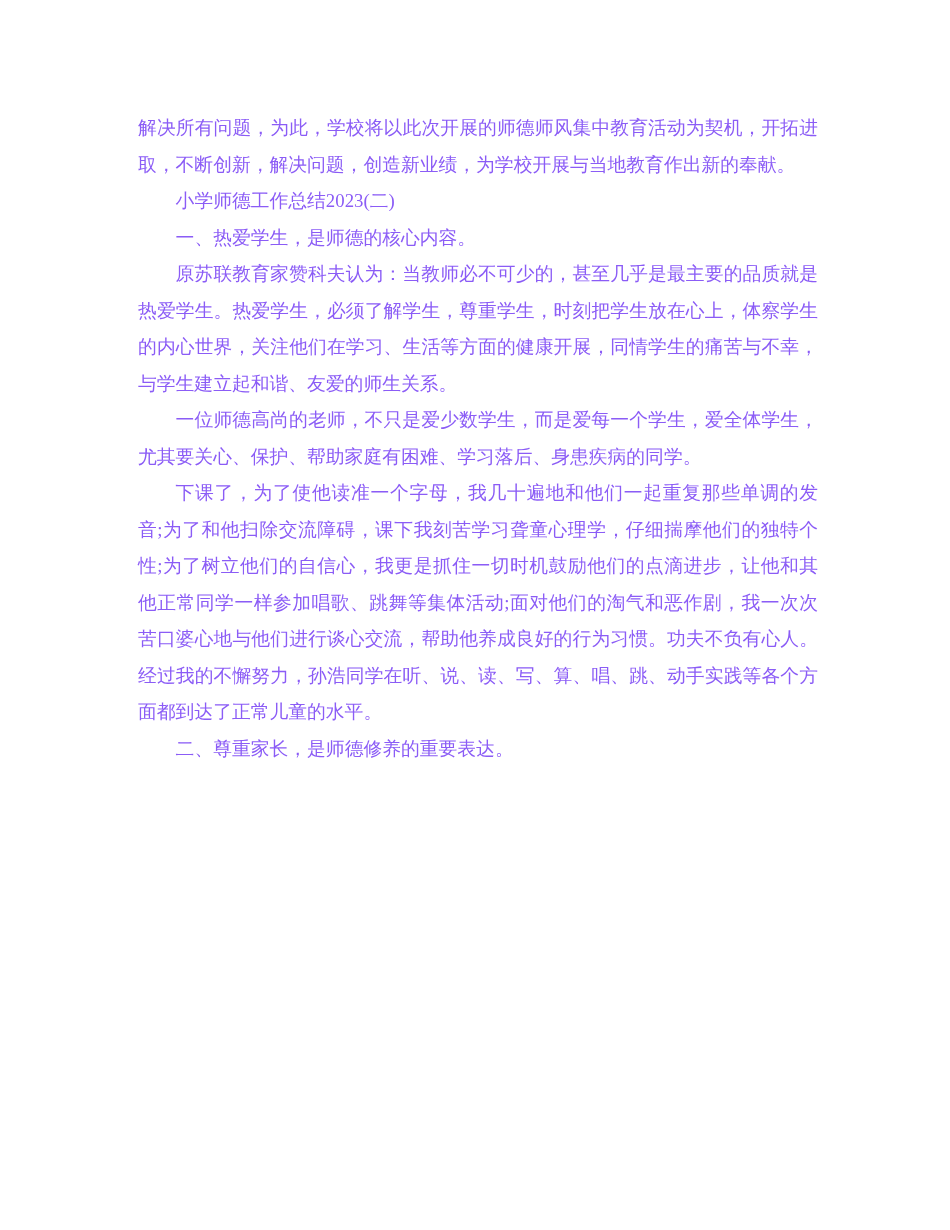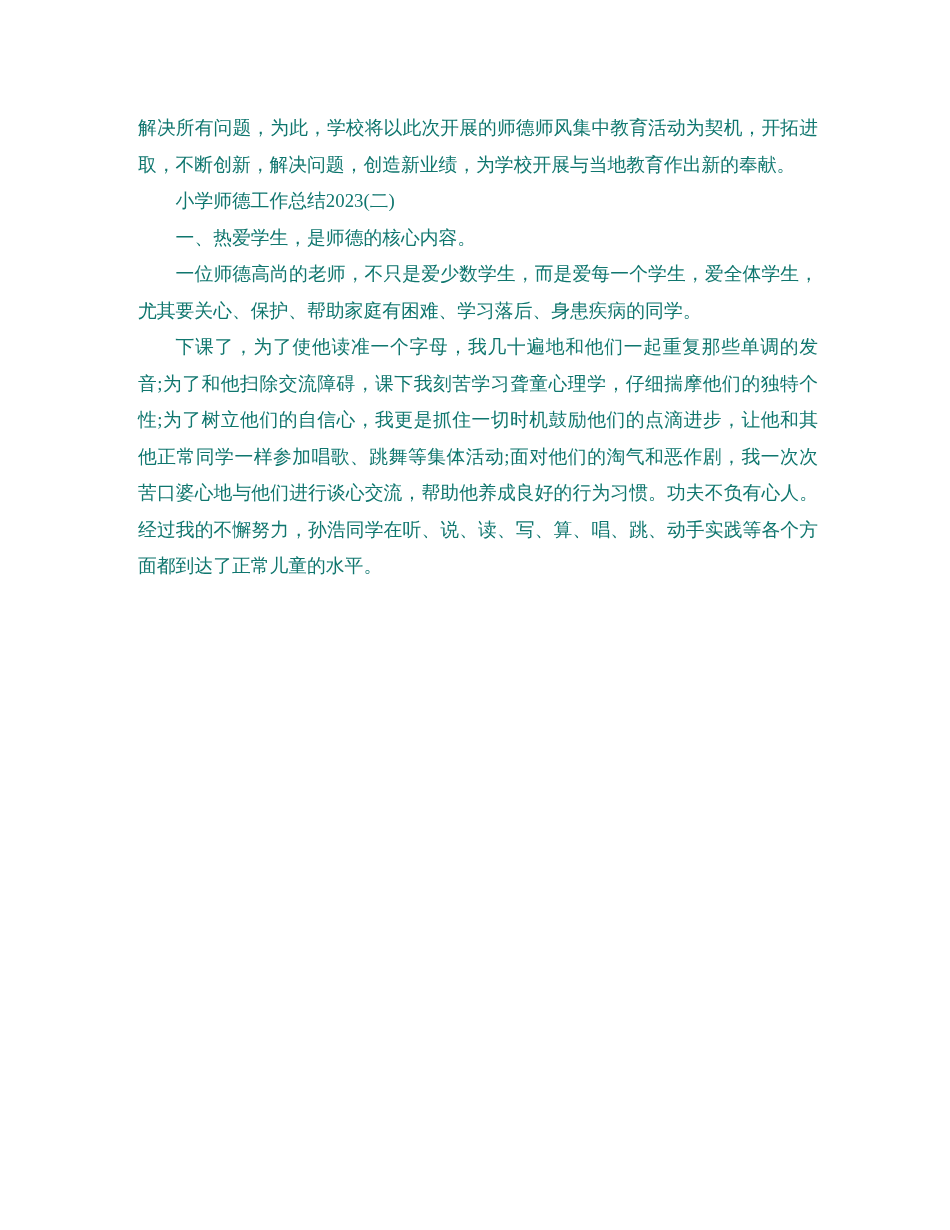--- a/index.html
+++ b/index.html
@@ -14,35 +14,37 @@
   }
   .page {
     box-sizing: border-box;
     width: 950px;
     height: 1230px;
     padding: 110px 132px 0 138px;
     background: #ffffff;
     font-family: "Liberation Serif", "DejaVu Serif", serif;
     font-size: 18.8px;
     line-height: 36.5px;
-    color: #0f766e;
+    color: #8b5cf6;
     text-align: justify;
   }
   .para {
     margin: 0;
     padding: 0;
     text-justify: inter-ideograph;
     word-break: break-all;
   }
   .para.indent {
     text-indent: 2em;
   }
 </style>
 </head>
 <body>
 
 <div class="page">
   <p class="para">解决所有问题，为此，学校将以此次开展的师德师风集中教育活动为契机，开拓进取，不断创新，解决问题，创造新业绩，为学校开展与当地教育作出新的奉献。</p>
   <p class="para indent">小学师德工作总结2023(二)</p>
   <p class="para indent">一、热爱学生，是师德的核心内容。</p>
+  <p class="para indent">原苏联教育家赞科夫认为：当教师必不可少的，甚至几乎是最主要的品质就是热爱学生。热爱学生，必须了解学生，尊重学生，时刻把学生放在心上，体察学生的内心世界，关注他们在学习、生活等方面的健康开展，同情学生的痛苦与不幸，与学生建立起和谐、友爱的师生关系。</p>
   <p class="para indent">一位师德高尚的老师，不只是爱少数学生，而是爱每一个学生，爱全体学生，尤其要关心、保护、帮助家庭有困难、学习落后、身患疾病的同学。</p>
   <p class="para indent">下课了，为了使他读准一个字母，我几十遍地和他们一起重复那些单调的发音;为了和他扫除交流障碍，课下我刻苦学习聋童心理学，仔细揣摩他们的独特个性;为了树立他们的自信心，我更是抓住一切时机鼓励他们的点滴进步，让他和其他正常同学一样参加唱歌、跳舞等集体活动;面对他们的淘气和恶作剧，我一次次苦口婆心地与他们进行谈心交流，帮助他养成良好的行为习惯。功夫不负有心人。经过我的不懈努力，孙浩同学在听、说、读、写、算、唱、跳、动手实践等各个方面都到达了正常儿童的水平。</p>
+  <p class="para indent">二、尊重家长，是师德修养的重要表达。</p>
 </div>
 
 </body></html>

